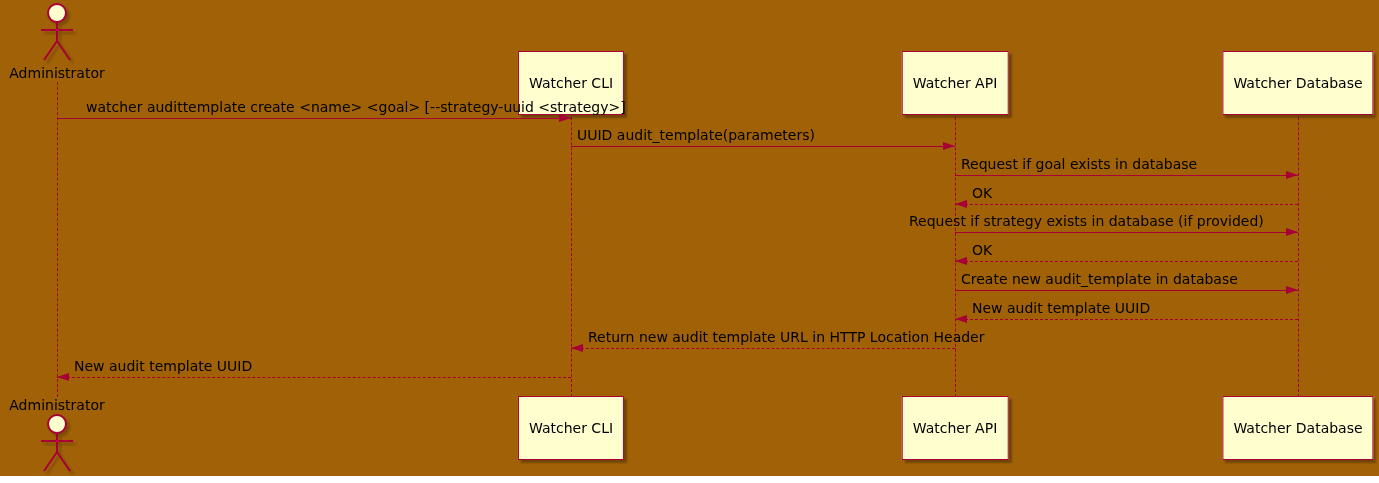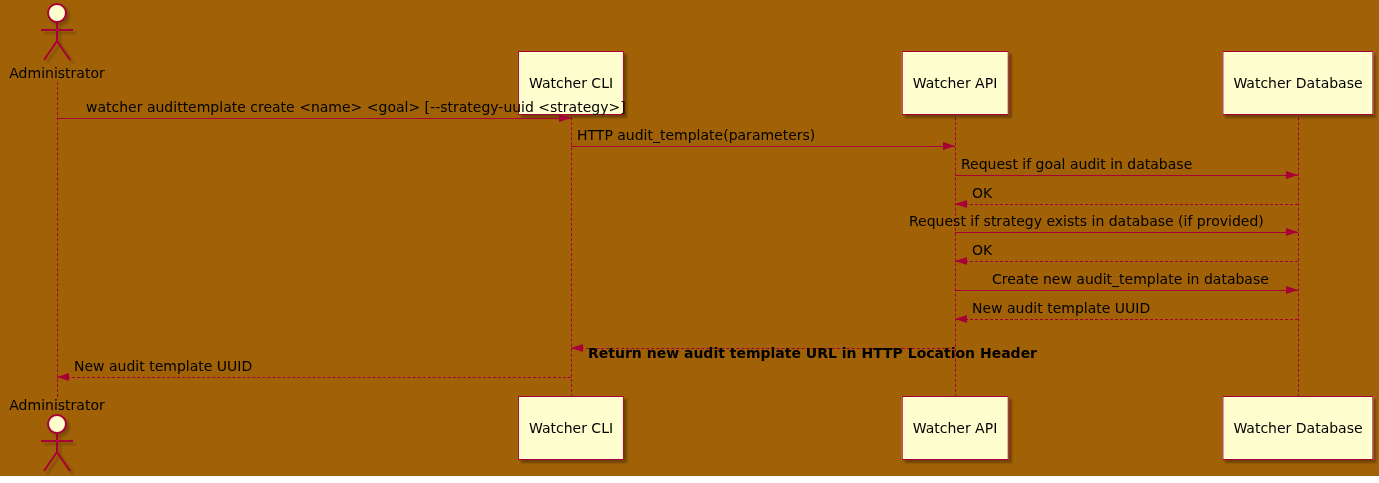--- a/index.html
+++ b/index.html
@@ -69,38 +69,38 @@
     <div class="pbox" style="left: 571px; top: 396px; background: rgb(254, 254, 206); border-color: rgb(168, 0, 54);">Watcher CLI</div>
     <div class="pbox" style="left: 955px; top: 51px; background: rgb(254, 254, 206); border-color: rgb(168, 0, 54);">Watcher API</div>
     <div class="pbox" style="left: 955px; top: 396px; background: rgb(254, 254, 206); border-color: rgb(168, 0, 54);">Watcher API</div>
     <div class="pbox" style="left: 1298px; top: 51px; background: rgb(254, 254, 206); border-color: rgb(168, 0, 54);">Watcher Database</div>
     <div class="pbox" style="left: 1298px; top: 396px; background: rgb(254, 254, 206); border-color: rgb(168, 0, 54);">Watcher Database</div>
     <div class="msg-line solid" style="left: 57px; top: 118px; width: 514px; border-top-color: rgb(168, 0, 54);"></div>
     <div class="arrowhead right" style="left: 559px; top: 114px; border-left-color: rgb(168, 0, 54);"></div>
     <div class="msg-label" style="left: 63px; top: 99px; margin-left: 23px;">watcher audittemplate create &lt;name&gt; &lt;goal&gt; [--strategy-uuid &lt;strategy&gt;]</div>
     <div class="msg-line solid" style="left: 571px; top: 146px; width: 384px; border-top-color: rgb(168, 0, 54);"></div>
     <div class="arrowhead right" style="left: 943px; top: 142px; border-left-color: rgb(168, 0, 54);"></div>
-    <div class="msg-label" style="left: 577px; top: 127px;">HTTP audit_template(parameters)</div>
+    <div class="msg-label" style="left: 577px; top: 127px;">UUID audit_template(parameters)</div>
     <div class="msg-line solid" style="left: 955px; top: 175px; width: 343px; border-top-color: rgb(168, 0, 54);"></div>
     <div class="arrowhead right" style="left: 1286px; top: 171px; border-left-color: rgb(168, 0, 54);"></div>
-    <div class="msg-label" style="left: 961px; top: 156px;">Request if goal audit in database</div>
+    <div class="msg-label" style="left: 961px; top: 156px;">Request if goal exists in database</div>
     <div class="msg-line dashed" style="left: 955px; top: 204px; width: 343px; border-top-color: rgb(168, 0, 54);"></div>
     <div class="arrowhead left" style="left: 955px; top: 200px; border-right-color: rgb(168, 0, 54);"></div>
     <div class="msg-label" style="left: 972px; top: 185px;">OK</div>
     <div class="msg-line solid" style="left: 955px; top: 232px; width: 343px; border-top-color: rgb(168, 0, 54);"></div>
     <div class="arrowhead right" style="left: 1286px; top: 228px; border-left-color: rgb(168, 0, 54);"></div>
     <div class="msg-label" style="left: 909px; top: 213px;">Request if strategy exists in database (if provided)</div>
     <div class="msg-line dashed" style="left: 955px; top: 261px; width: 343px; border-top-color: rgb(168, 0, 54);"></div>
     <div class="arrowhead left" style="left: 955px; top: 257px; border-right-color: rgb(168, 0, 54);"></div>
     <div class="msg-label" style="left: 972px; top: 242px;">OK</div>
     <div class="msg-line solid" style="left: 955px; top: 290px; width: 343px; border-top-color: rgb(168, 0, 54);"></div>
     <div class="arrowhead right" style="left: 1286px; top: 286px; border-left-color: rgb(168, 0, 54);"></div>
-    <div class="msg-label" style="left: 992px; top: 271px;">Create new audit_template in database</div>
+    <div class="msg-label" style="left: 961px; top: 271px;">Create new audit_template in database</div>
     <div class="msg-line dashed" style="left: 955px; top: 319px; width: 343px; border-top-color: rgb(168, 0, 54);"></div>
     <div class="arrowhead left" style="left: 955px; top: 315px; border-right-color: rgb(168, 0, 54);"></div>
     <div class="msg-label" style="left: 972px; top: 300px;">New audit template UUID</div>
     <div class="msg-line dashed" style="left: 571px; top: 348px; width: 384px; border-top-color: rgb(168, 0, 54);"></div>
     <div class="arrowhead left" style="left: 571px; top: 344px; border-right-color: rgb(168, 0, 54);"></div>
-    <div class="msg-label" style="left: 588px; top: 345px; font-weight: bold;">Return new audit template URL in HTTP Location Header</div>
+    <div class="msg-label" style="left: 588px; top: 329px;">Return new audit template URL in HTTP Location Header</div>
     <div class="msg-line dashed" style="left: 57px; top: 377px; width: 514px; border-top-color: rgb(168, 0, 54);"></div>
     <div class="arrowhead left" style="left: 57px; top: 373px; border-right-color: rgb(168, 0, 54);"></div>
     <div class="msg-label" style="left: 74px; top: 358px;">New audit template UUID</div>
   </div>
 
 </body></html>

